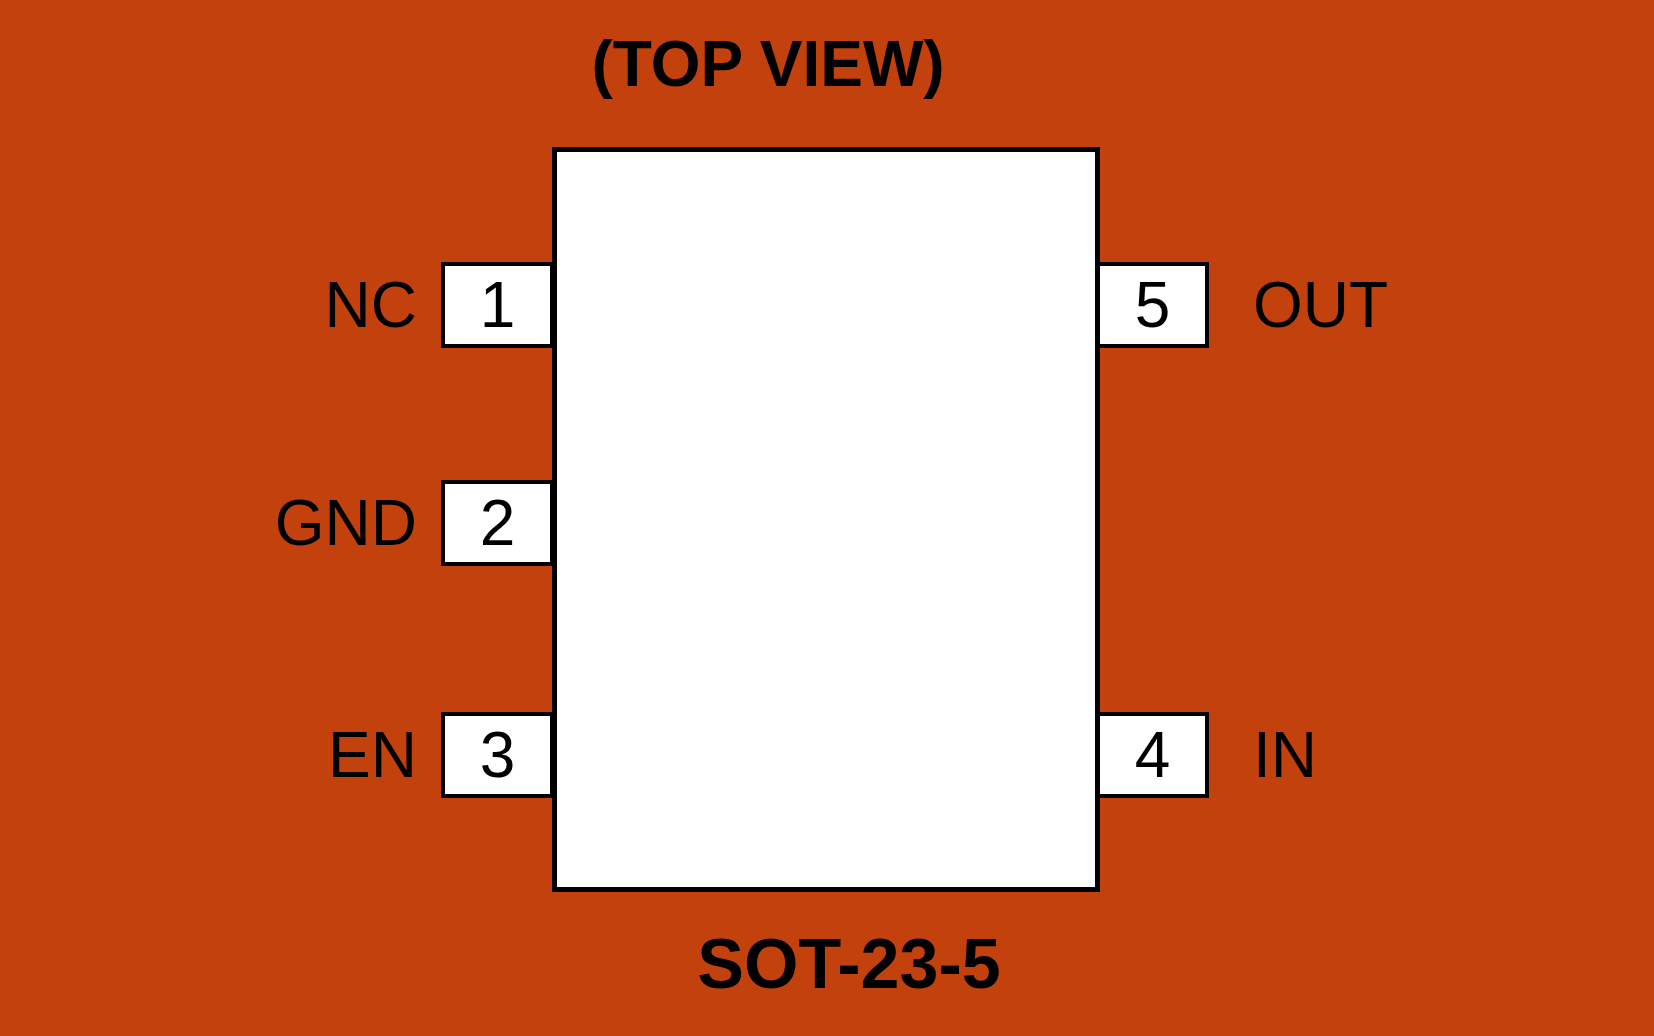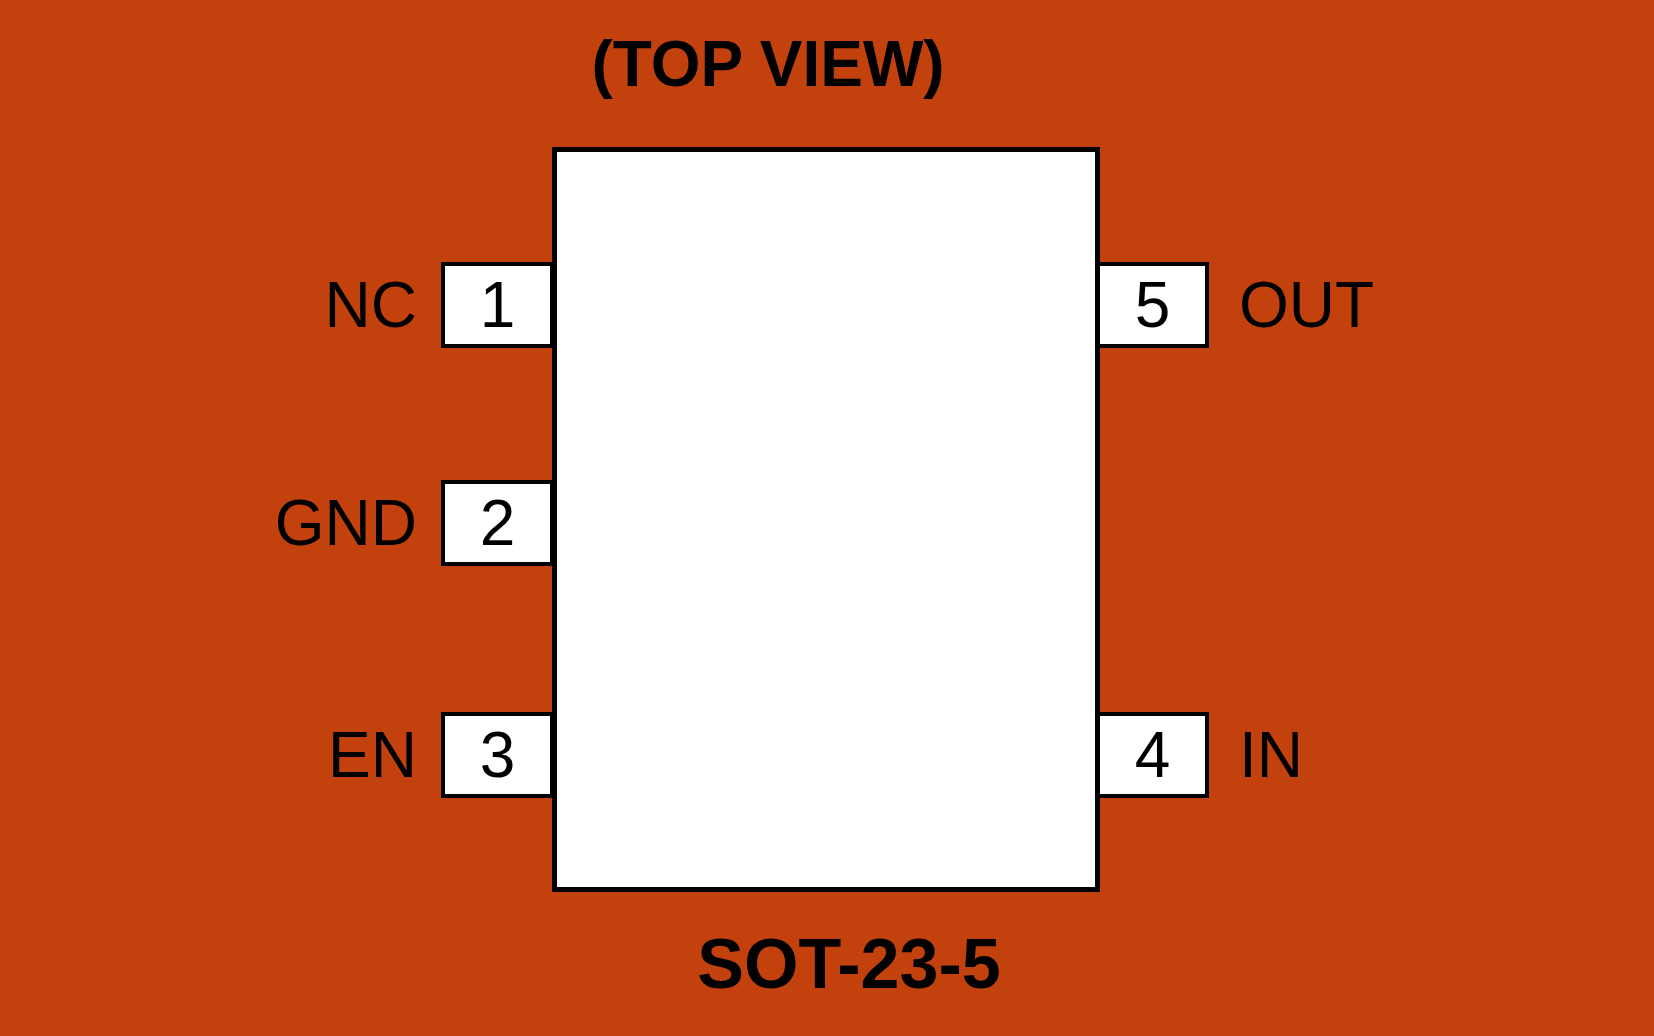--- a/index.html
+++ b/index.html
@@ -72,21 +72,21 @@
   .pin-number {
     font-size: 64px;
     line-height: 1;
   }
   .pin-label {
     font-size: 64px;
     line-height: 1;
     white-space: nowrap;
   }
   .pin-row.left  .pin-label { margin-right: 24px; }
-  .pin-row.right .pin-label { margin-left: 30px; }
+  .pin-row.right .pin-label { margin-left: 44px; }
 </style>
 </head>
 <body>
 
 <div class="canvas">
 
   <div class="diagram-title">(TOP VIEW)</div>
 
   <div class="pin-row left row-top">
     <span class="pin-label">NC</span>

